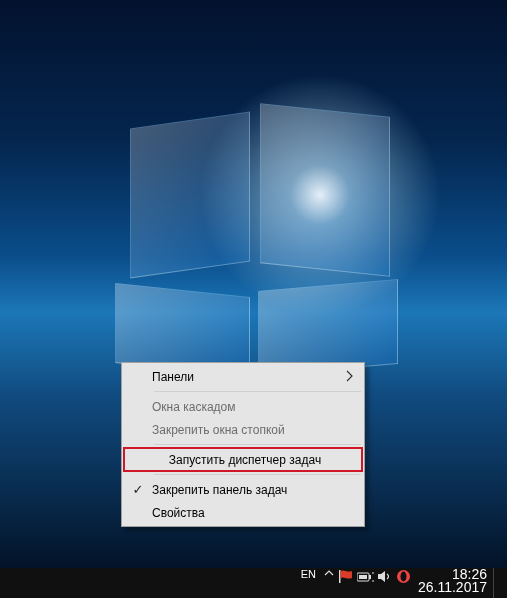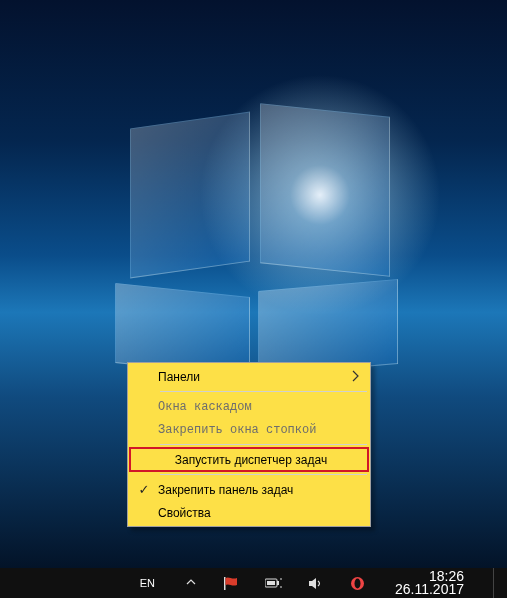--- a/index.html
+++ b/index.html
@@ -13,61 +13,61 @@
   .desktop {
     position: absolute; left: 0; top: 0; width: 507px; height: 568px;
     background:
       radial-gradient(circle at 320px 195px, rgba(255,255,255,0.95) 0px, rgba(200,240,255,0.5) 30px, rgba(0,0,0,0) 120px),
       linear-gradient(to bottom, #03122e 0%, #04264f 25%, #0a4d8a 45%, #1c77b8 55%, #104a7e 70%, #031328 100%);
   }
   .pane { position:absolute; background: linear-gradient(135deg, rgba(255,255,255,0.25), rgba(40,150,255,0.15)); border:1px solid rgba(200,240,255,0.25); }
 
   .context-menu {
     position: absolute;
-    left: 127px; top: 362px;
+    left: 121px; top: 362px;
     width: 244px;
-    background: #fde047;
+    background: #e5e5e5;
     border: 1px solid #a0a0a0;
     box-shadow: 4px 4px 4px rgba(0,0,0,0.3);
     padding: 2px;
   }
   .menu-row {
     display: flex; align-items: center;
     height: 23px;
     padding: 0 24px 0 0;
     position: relative;
     white-space: nowrap;
   }
   .menu-row .gutter {
     width: 28px; flex: 0 0 28px;
     display:flex; align-items:center; justify-content:center;
   }
   .menu-row .label { flex: 1; }
-  .menu-row.disabled .label { color: #6d6d6d; font-family: Liberation Mono, monospace; }
+  .menu-row.disabled .label { color: #6d6d6d; }
   .menu-row .arrow {
     position:absolute; right:8px; top:4px;
     font-size: 14px; color:#333;
   }
   .menu-row.highlight {
     outline: 2px solid #d11628;
     outline-offset: -1px;
     text-align: center;
   }
   .menu-sep {
     height: 1px; background: #d0d0d0; margin: 3px 1px 3px 30px;
   }
   .checkmark { font-size: 13px; color:#222; }
 
   .taskbar {
     position:absolute; left:0; bottom:0; width:507px; height:30px;
     background:#101010; color:#fff;
     display:flex; align-items:center;
   }
   .tray {
-    margin-left:auto; display:flex; align-items:center; gap:25px;
+    margin-left:auto; display:flex; gap:2px;
     padding-right:8px; height:100%;
   }
   .tray-lang { font-size:11px; color:#fff; padding:0 4px; }
   .tray-caret { font-size:10px; color:#ddd; padding:0 2px; }
   .tray-icon { display:flex; align-items:center; justify-content:center; width:17px; height:17px; }
   .clock { text-align:right; font-size:14px; line-height:13px; color:#fff; padding-left:4px; }
   .showdesktop { width:6px; height:30px; border-left:1px solid #444; margin-left:4px; }
 </style>
 </head>
 <body>

